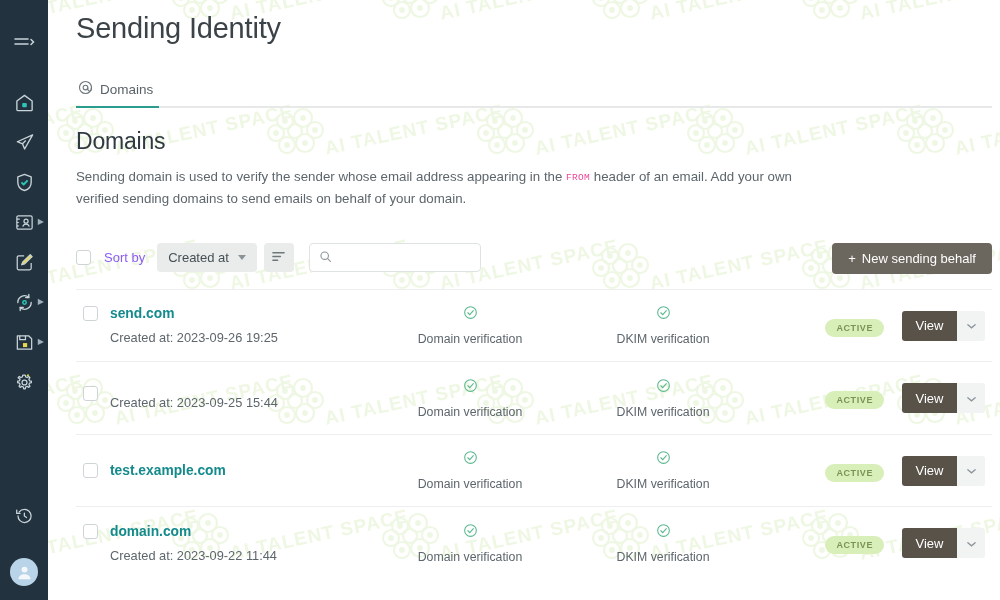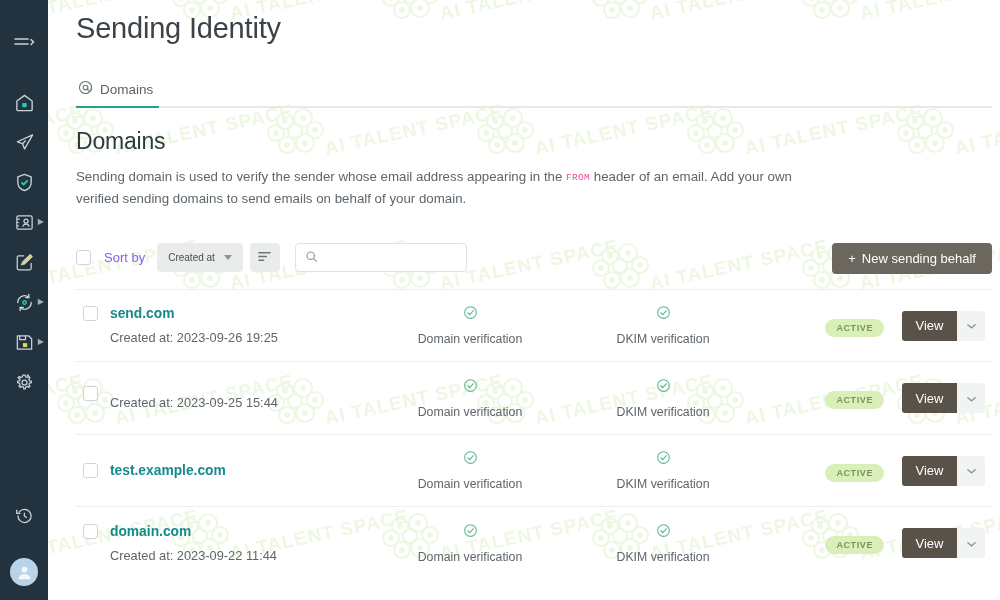--- a/index.html
+++ b/index.html
@@ -97,21 +97,21 @@
   .cbox {
     width: 15px; height: 15px; border: 1.3px solid #cfd4d6;
     border-radius: 3px; background: #fff; cursor: pointer; flex: 0 0 auto;
   }
   .sortby-label { font-size: 13px; color: #8b5cf6; margin-left: 13px; }
   .select {
     margin-left: 12px; height: 29px; padding: 0 11px;
     background: #e9ecea; border: none; border-radius: 4px;
     display: flex; align-items: center; gap: 9px; cursor: pointer;
   }
-  .select-val { font-size: 10px; color: #454f55; }
+  .select-val { font-size: 13px; color: #454f55; }
   .caret-dn {
     width: 0; height: 0; border-left: 4px solid transparent;
     border-right: 4px solid transparent; border-top: 5px solid #8b9399;
   }
   .sortdir {
     margin-left: 7px; width: 30px; height: 29px; background: #e9ecea;
     border-radius: 4px; display: flex; align-items: center;
     justify-content: center; cursor: pointer;
   }
   .search {

